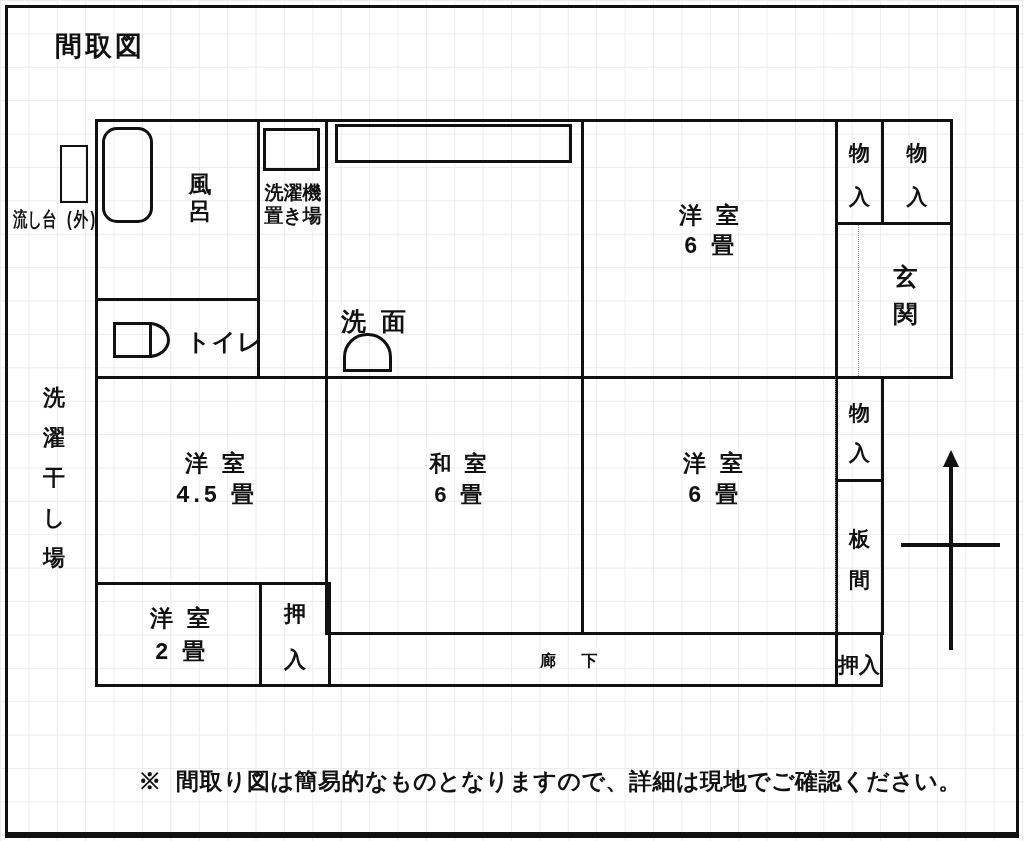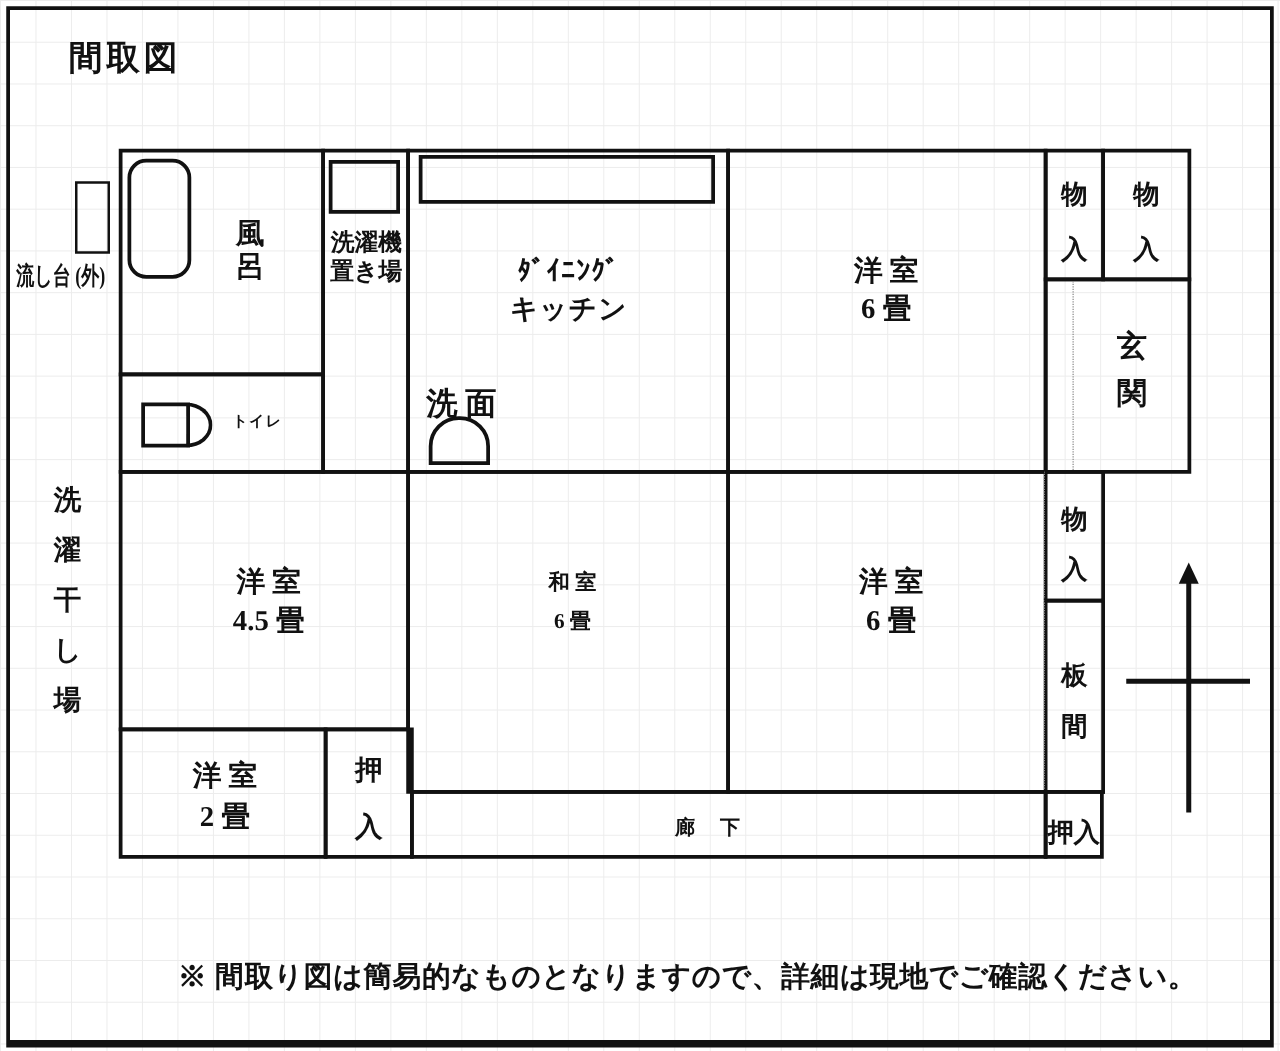--- a/index.html
+++ b/index.html
@@ -3,21 +3,21 @@
 <meta charset="utf-8">
 <style>
   html,body{margin:0;padding:0;background:#fff;}
   .page{
     position:relative;width:1024px;height:841px;overflow:hidden;
     background-color:#fff;
     background-image:
       linear-gradient(to right,#ececec 1px,transparent 1px),
       linear-gradient(to bottom,#ececec 1px,transparent 1px);
     background-size:28.4px 33.4px;
-    font-family:Liberation Serif, serif;
+    font-family:Liberation Mono, monospace;
     color:#111;
   }
   .frame{
     position:absolute;left:5px;top:5px;width:1014px;height:833px;
     border:3px solid #111;border-bottom-width:6px;box-sizing:border-box;
   }
   .room{position:absolute;border:3px solid #111;box-sizing:border-box;}
   .dotL{border-left:1px dotted #8a8a8a;}
   .fix{position:absolute;border:3px solid #111;box-sizing:border-box;background:transparent;}
   .lbl{position:absolute;font-weight:bold;white-space:pre-line;line-height:1.2;}
@@ -70,40 +70,38 @@
 
   <div class="arrow-head"></div>
   <div class="vline" style="left:949px;top:465px;width:4px;height:185px;"></div>
   <div class="hline" style="left:901px;top:543px;width:99px;height:4px;"></div>
 
   <div class="lbl" style="left:13px;top:209px;font-size:20px;font-weight:bold;transform:scaleX(.72);transform-origin:left top;white-space:nowrap;">流し台 (外)</div>
   <div class="lbl ctr" style="left:170px;top:173px;width:60px;font-size:23px;line-height:27px;">風
 呂</div>
   <div class="lbl ctr" style="left:258px;top:183px;width:70px;font-size:19px;line-height:23px;">洗濯機
 置き場</div>
-  <div class="lbl ctr" style="left:390px;top:202px;width:130px;font-size:22px;line-height:30px;letter-spacing:1px;">ﾀﾞｲﾆﾝｸﾞ
-キッチン</div>
   <div class="lbl" style="left:341px;top:309px;font-size:25px;text-align:center;">洗 面</div>
   <div class="lbl ctr" style="left:650px;top:202px;width:118px;font-size:23px;line-height:30px;">洋 室
 6 畳</div>
   <div class="lbl ctr" style="left:835px;top:133px;width:49px;font-size:21px;line-height:44px;">物
 入</div>
   <div class="lbl ctr" style="left:881px;top:133px;width:72px;font-size:21px;line-height:44px;">物
 入</div>
   <div class="lbl ctr" style="left:858px;top:260px;width:95px;font-size:24px;line-height:37px;">玄
 関</div>
-  <div class="lbl" style="left:186px;top:330px;font-size:12px;letter-spacing:1px;">トイレ</div>
+  <div class="lbl" style="left:186px;top:330px;font-size:24px;letter-spacing:1px;">トイレ</div>
   <div class="lbl ctr" style="left:32px;top:380px;width:44px;font-size:22px;line-height:40px;">洗
 濯
 干
 し
 場</div>
   <div class="lbl ctr" style="left:150px;top:450px;width:130px;font-size:23px;line-height:31px;">洋 室
 4.5 畳</div>
-  <div class="lbl ctr" style="left:393px;top:450px;width:130px;font-size:17px;line-height:31px;">和 室
+  <div class="lbl ctr" style="left:393px;top:450px;width:130px;font-size:22px;line-height:31px;">和 室
 6 畳</div>
   <div class="lbl ctr" style="left:648px;top:450px;width:130px;font-size:23px;line-height:31px;">洋 室
 6 畳</div>
   <div class="lbl ctr" style="left:835px;top:395px;width:49px;font-size:21px;line-height:40px;">物
 入</div>
   <div class="lbl ctr" style="left:835px;top:520px;width:49px;font-size:21px;line-height:41px;">板
 間</div>
   <div class="lbl ctr" style="left:115px;top:604px;width:130px;font-size:23px;line-height:33px;">洋 室
 2 畳</div>
   <div class="lbl ctr" style="left:259px;top:593px;width:72px;font-size:22px;line-height:46px;">押

